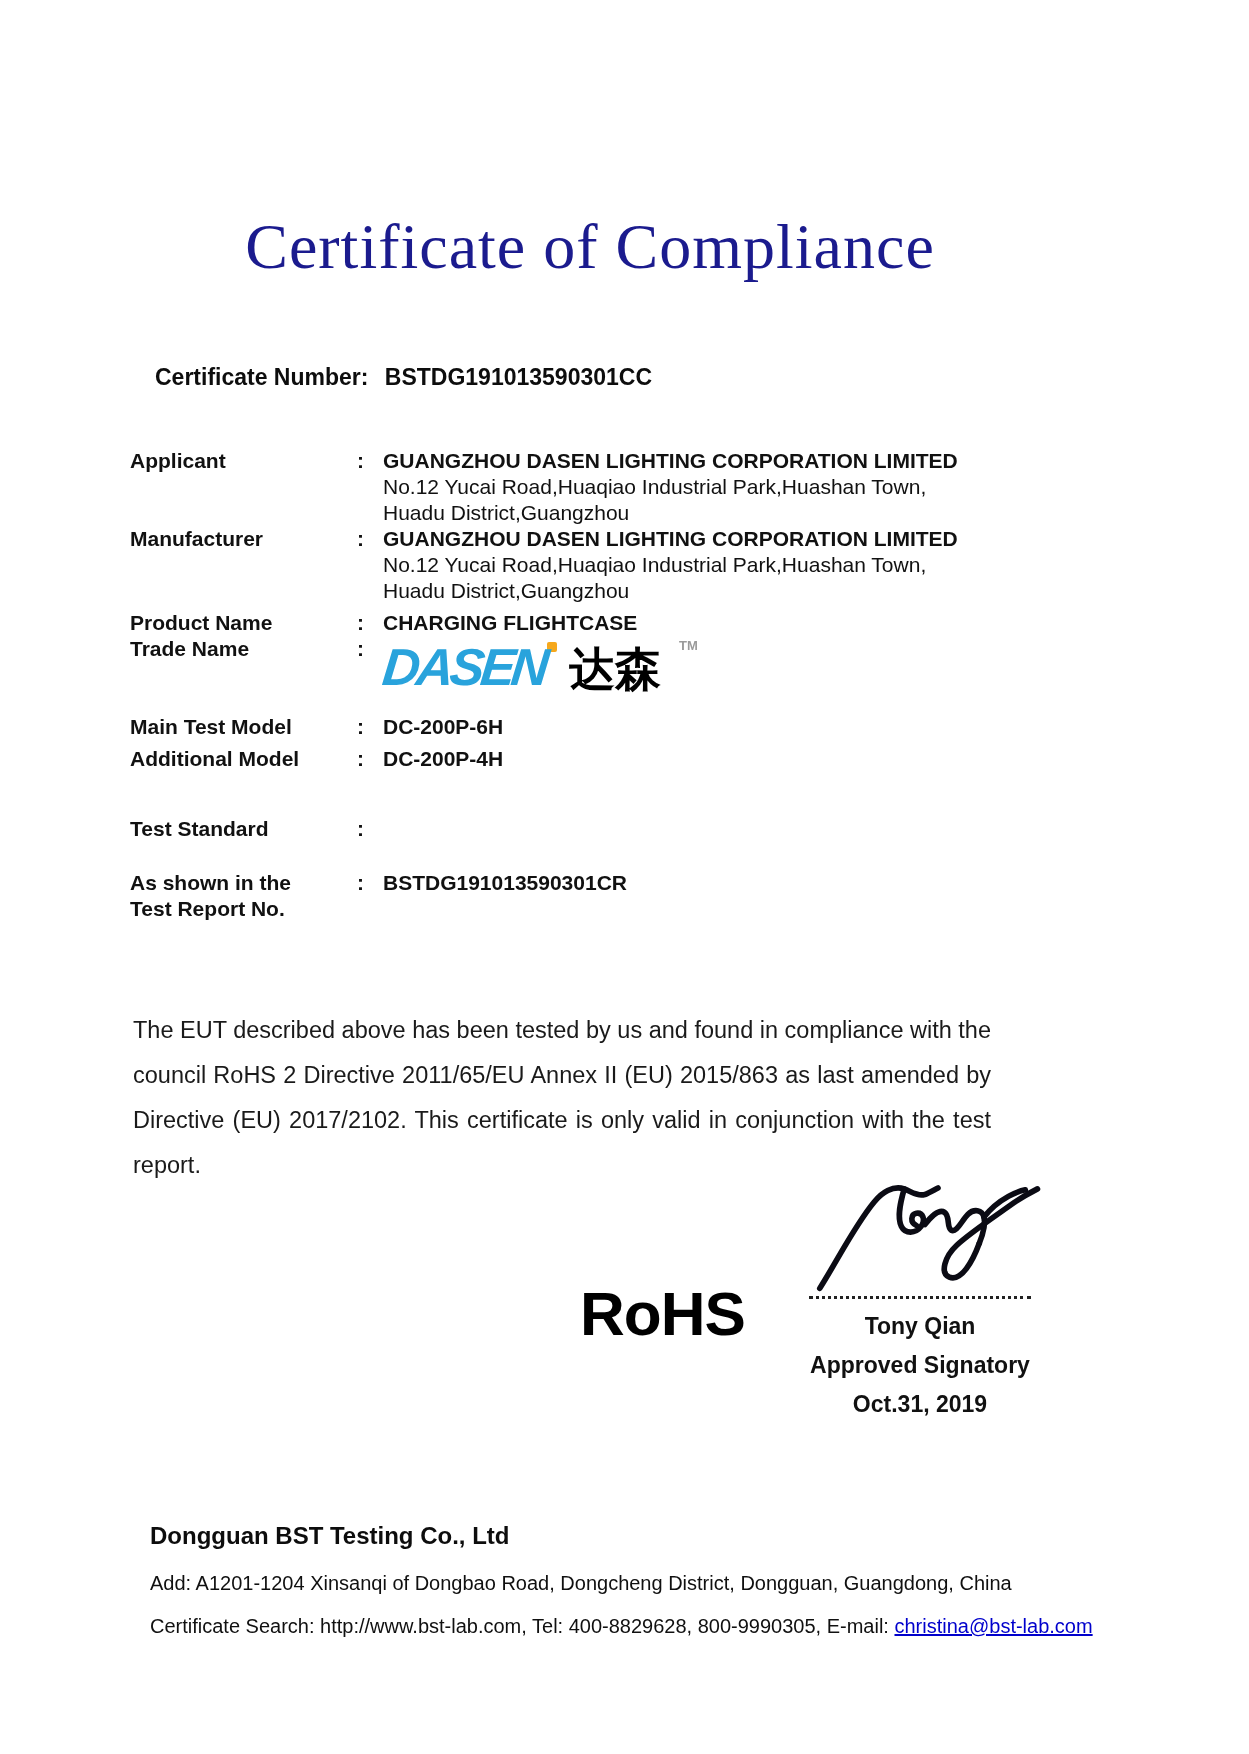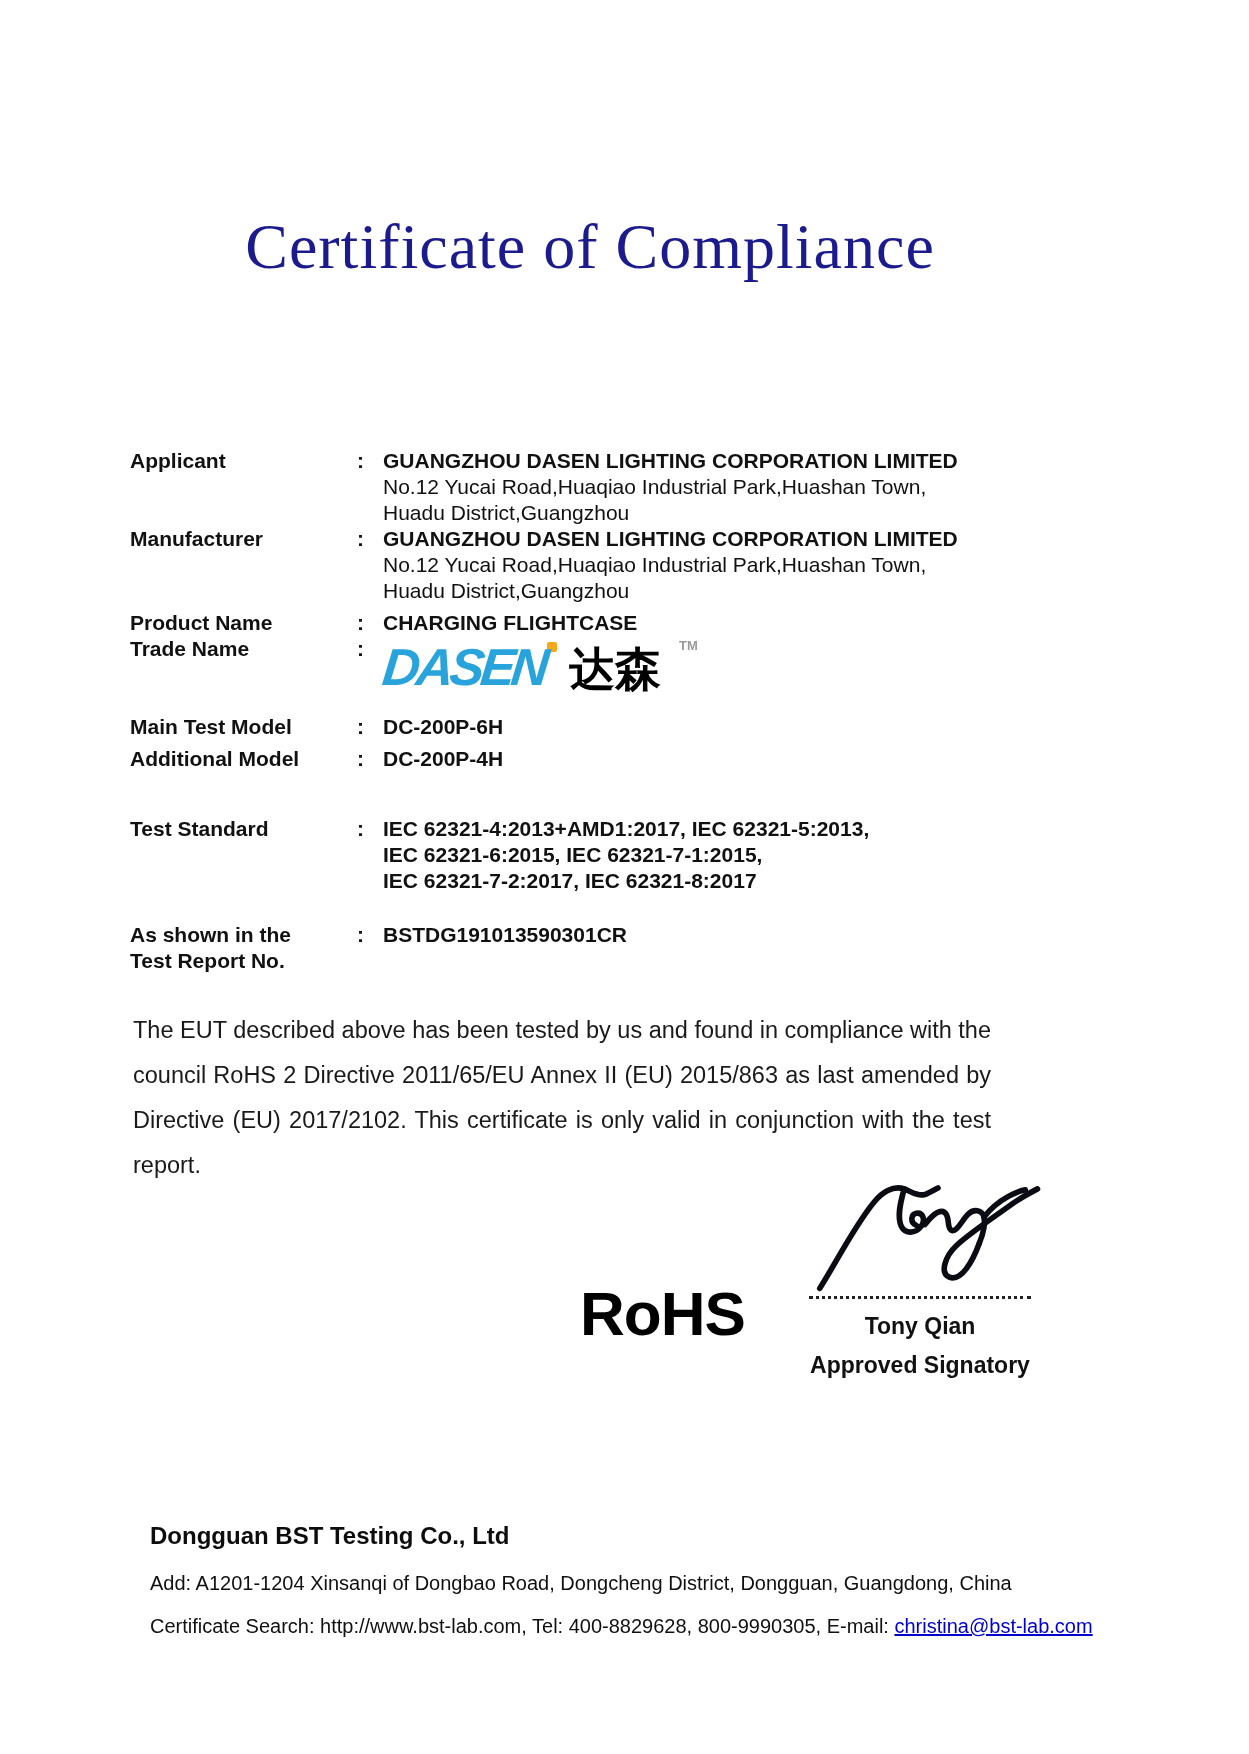--- a/index.html
+++ b/index.html
@@ -102,20 +102,24 @@
   .footer-search{margin-top:20px;font-size:20px;color:#101010;}
   .footer-search a{color:#0000cc;text-decoration:underline;}
 </style>
 </head>
 <body>
 
 <div class="page">
 
   <div class="doc-title">Certificate of Compliance</div>
 
+  <div class="cert-number">
+    <span>Certificate Number:</span>
+    <span class="num">BSTDG191013590301CC</span>
+  </div>
 
   <div class="info">
 
     <div class="row">
       <div class="lbl">Applicant</div>
       <div class="colon">:</div>
       <div>
         <div class="val-strong">GUANGZHOU DASEN LIGHTING CORPORATION LIMITED</div>
         <div class="val-line">No.12 Yucai Road,Huaqiao Industrial Park,Huashan Town,</div>
         <div class="val-line">Huadu District,Guangzhou</div>
@@ -156,25 +160,20 @@
 
     <div class="row mt6">
       <div class="lbl">Additional Model</div>
       <div class="colon">:</div>
       <div class="val-strong">DC-200P-4H</div>
     </div>
 
     <div class="row mt44">
       <div class="lbl">Test Standard</div>
       <div class="colon">:</div>
-      <div>
-        <div class="val-strong">IEC 62321-4:2013+AMD1:2017, IEC 62321-5:2013,</div>
-        <div class="val-strong">IEC 62321-6:2015, IEC 62321-7-1:2015,</div>
-        <div class="val-strong">IEC 62321-7-2:2017, IEC 62321-8:2017</div>
-      </div>
     </div>
 
     <div class="row mt28">
       <div>
         <div class="lbl">As shown in the</div>
         <div class="lbl">Test Report No.</div>
       </div>
       <div class="colon">:</div>
       <div class="val-strong">BSTDG191013590301CR</div>
     </div>
@@ -189,20 +188,21 @@
     <svg class="sign-scribble" width="270" height="122" viewBox="0 0 280 130" fill="none">
       <path d="M14 124 C34 92 52 56 72 32 C80 22 92 14 104 18 C112 21 118 26 126 24 C131 22 136 19 140 17" stroke="#0b0b14" stroke-width="6" stroke-linecap="round" fill="none"></path>
       <path d="M104 18 C100 32 96 48 101 58 C105 66 116 66 122 58 C127 51 124 43 117 44 C111 45 110 54 117 57" stroke="#0b0b14" stroke-width="6" stroke-linecap="round" fill="none"></path>
       <path d="M126 56 C133 47 141 39 147 43 C153 47 149 59 154 62 C160 65 165 52 172 45 C178 39 187 40 189 48 C191 56 188 66 184 76" stroke="#0b0b14" stroke-width="6" stroke-linecap="round" fill="none"></path>
       <path d="M189 48 C196 39 206 31 215 26 C222 22 228 20 233 19" stroke="#0b0b14" stroke-width="6" stroke-linecap="round" fill="none"></path>
       <path d="M184 76 C177 95 165 117 152 112 C142 108 147 90 160 78 C174 65 198 49 222 32 C231 26 240 21 246 18" stroke="#0b0b14" stroke-width="6" stroke-linecap="round" fill="none"></path>
     </svg>
     <div class="dotted-line"></div>
     <div class="sig-name">Tony Qian</div>
     <div class="sig-role">Approved Signatory</div>
+    <div class="sig-date">Oct.31, 2019</div>
   </div>
 
   <div class="footer">
     <div class="footer-company">Dongguan BST Testing Co., Ltd</div>
     <div class="footer-address">Add: A1201-1204 Xinsanqi of Dongbao Road, Dongcheng District, Dongguan, Guangdong, China</div>
     <div class="footer-search">
       <span>Certificate Search: http://www.bst-lab.com, Tel: 400-8829628, 800-9990305, E-mail: </span><a href="#">christina@bst-lab.com</a>
     </div>
   </div>
 

